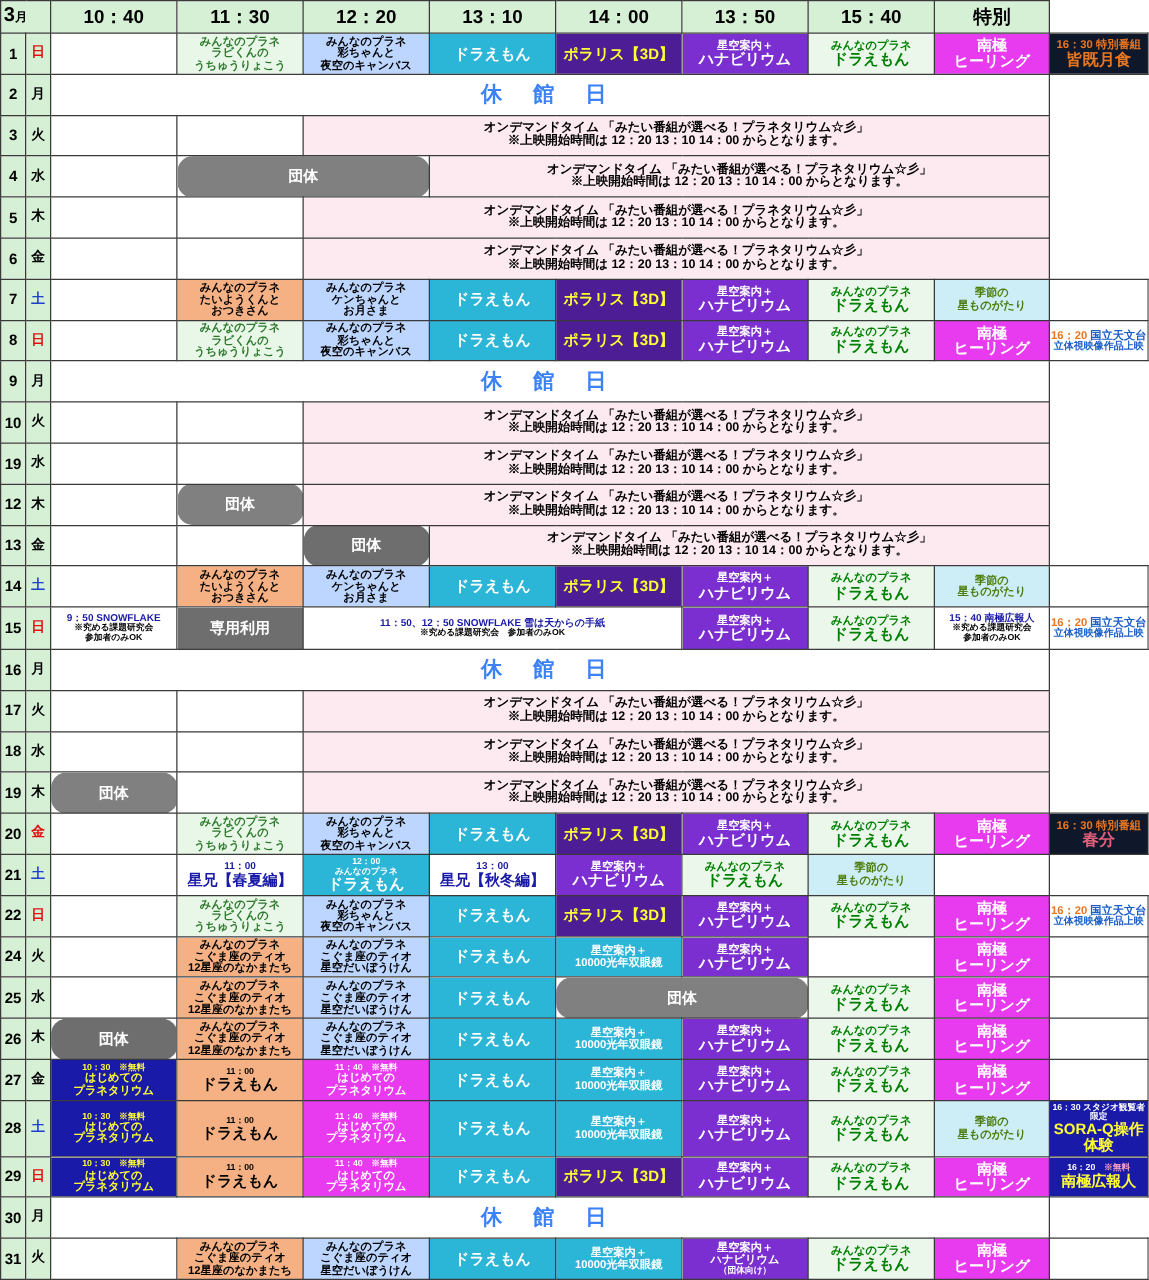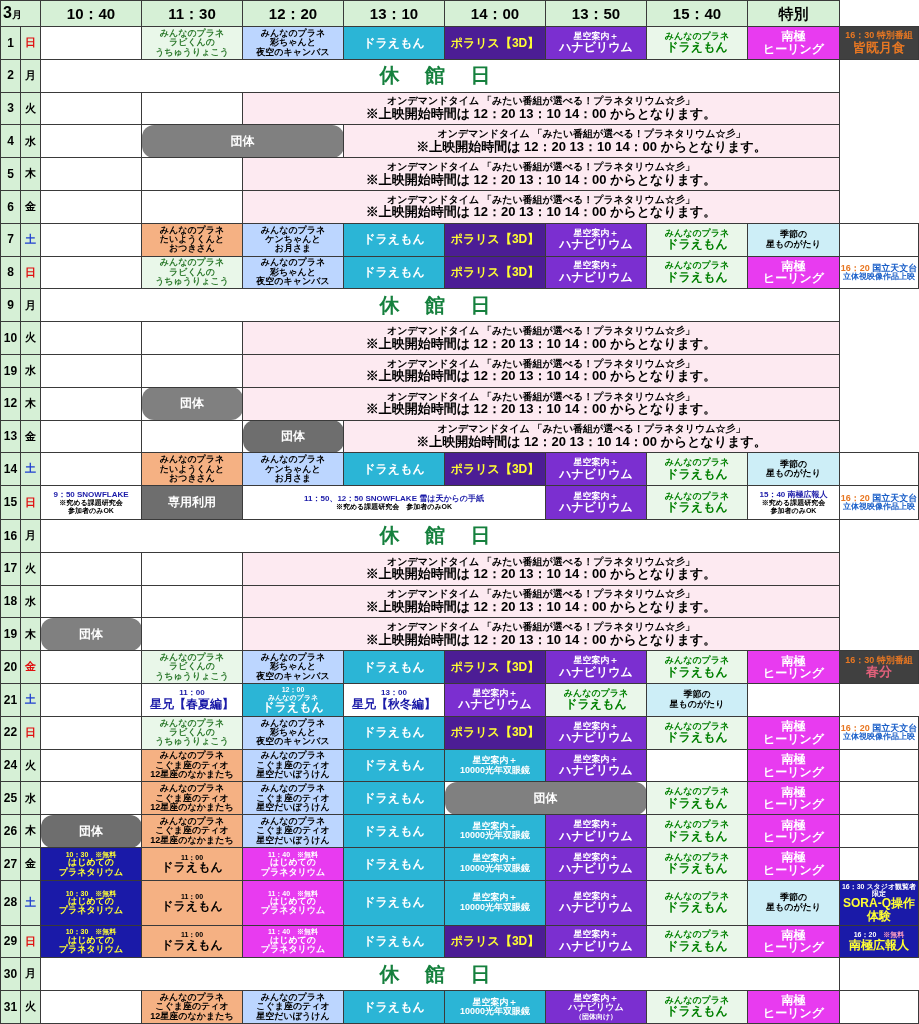--- a/index.html
+++ b/index.html
@@ -86,41 +86,41 @@
   
   .c-white   { background: #ffffff; color: #000; }
   .c-green   { background: #e9f7e9; color: #2d7a2d; }
   .c-orange  { background: #f5b183; color: #000; }
   .c-ltblue  { background: #bcd6ff; color: #000; }
   .c-cyan    { background: #2bb5d6; color: #ffffff; }
   .c-blue    { background: #4c1d95; color: #ffff33; }
   .c-purple  { background: #7b2fd0; color: #ffffff; }
   .c-lgreen  { background: #eaf7ea; color: #008000; }
   .c-magenta { background: #e83bf0; color: #ffffff; }
-  .c-lcyan   { background: #cdeef7; color: #000000; }
+  .c-lcyan   { background: #cdeef7; color: #4d7c0f; }
   .c-navy    { background: #1a1aa8; color: #ffff33; }
   .c-darkgray{ background: #6e6e6e; color: #ffffff; }
-  .c-spec-orange { background: #404040; color: #e87722; }
+  .c-spec-orange { background: #0f172a; color: #e87722; }
 
   .holiday {
-    font-size: 20px;
+    font-size: 17px;
     letter-spacing: 10px;
-    color: #15803d;
+    color: #3b82f6;
     background: #ffffff;
     font-weight: bold;
   }
   .ondemand {
     background: #fdeaf1;
     color: #000;
     font-size: 10px;
     line-height: 1.35;
     padding: 1px 0;
     margin-top: 34px;
   }
-  .ondemand .note { font-size: 13px; }
+  .ondemand .note { font-size: 10px; }
   .groupcell {
     background: #808080;
     color: #ffffff;
     font-size: 12px;
     border-radius: 12px;
   }
   .groupcell.dark { background: #6e6e6e; }
   .specline { font-size: 9px; }
   .specbig { font-size: 13px; }
 </style>

